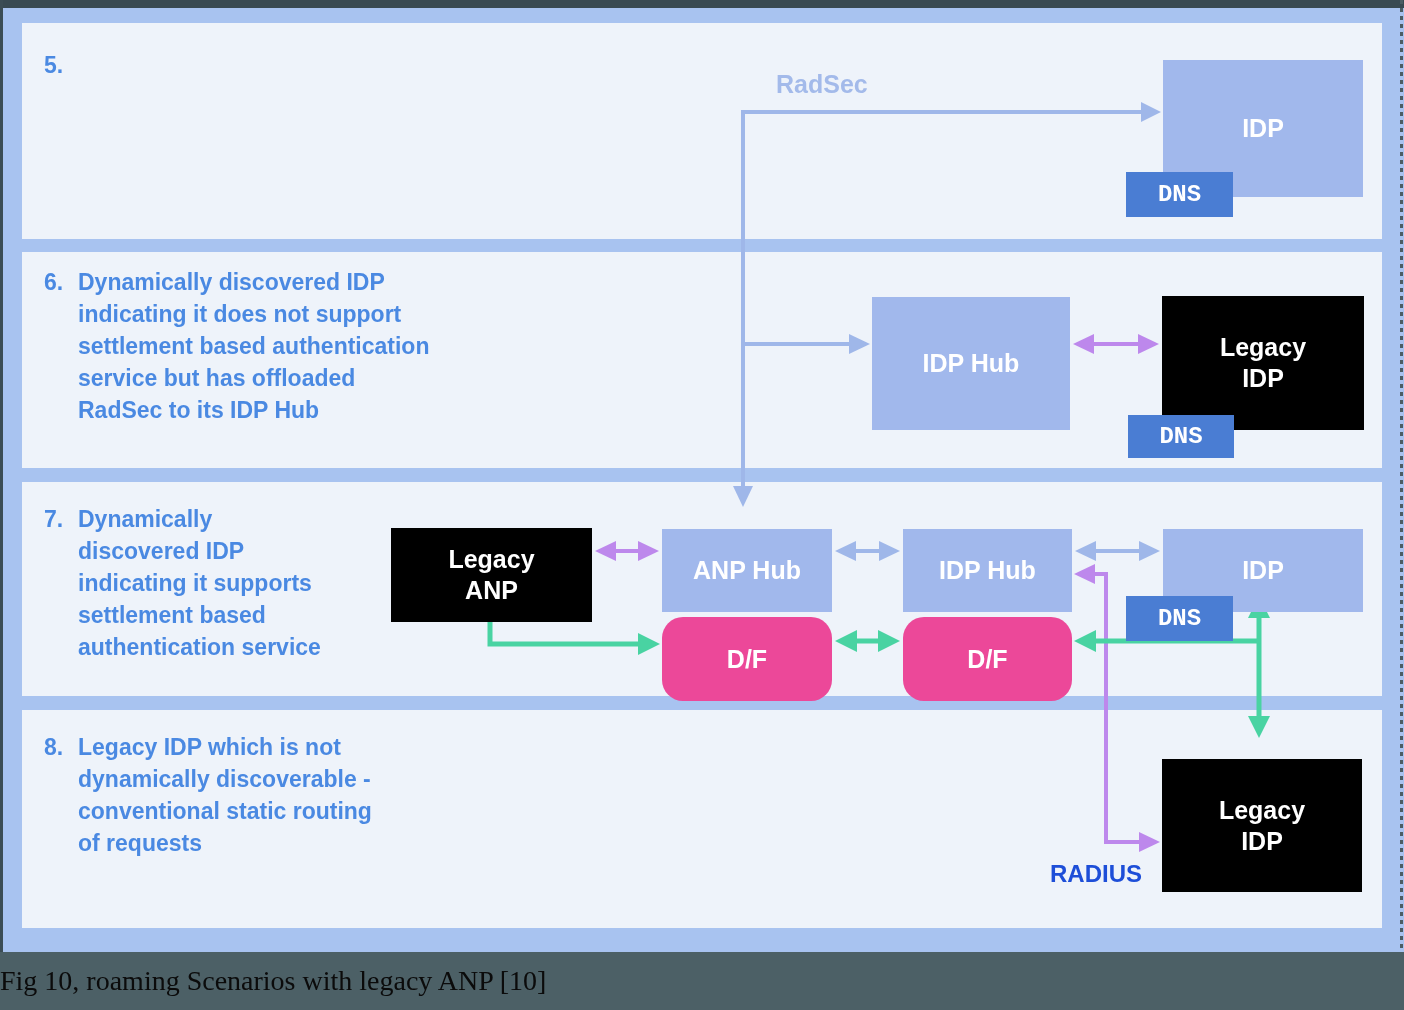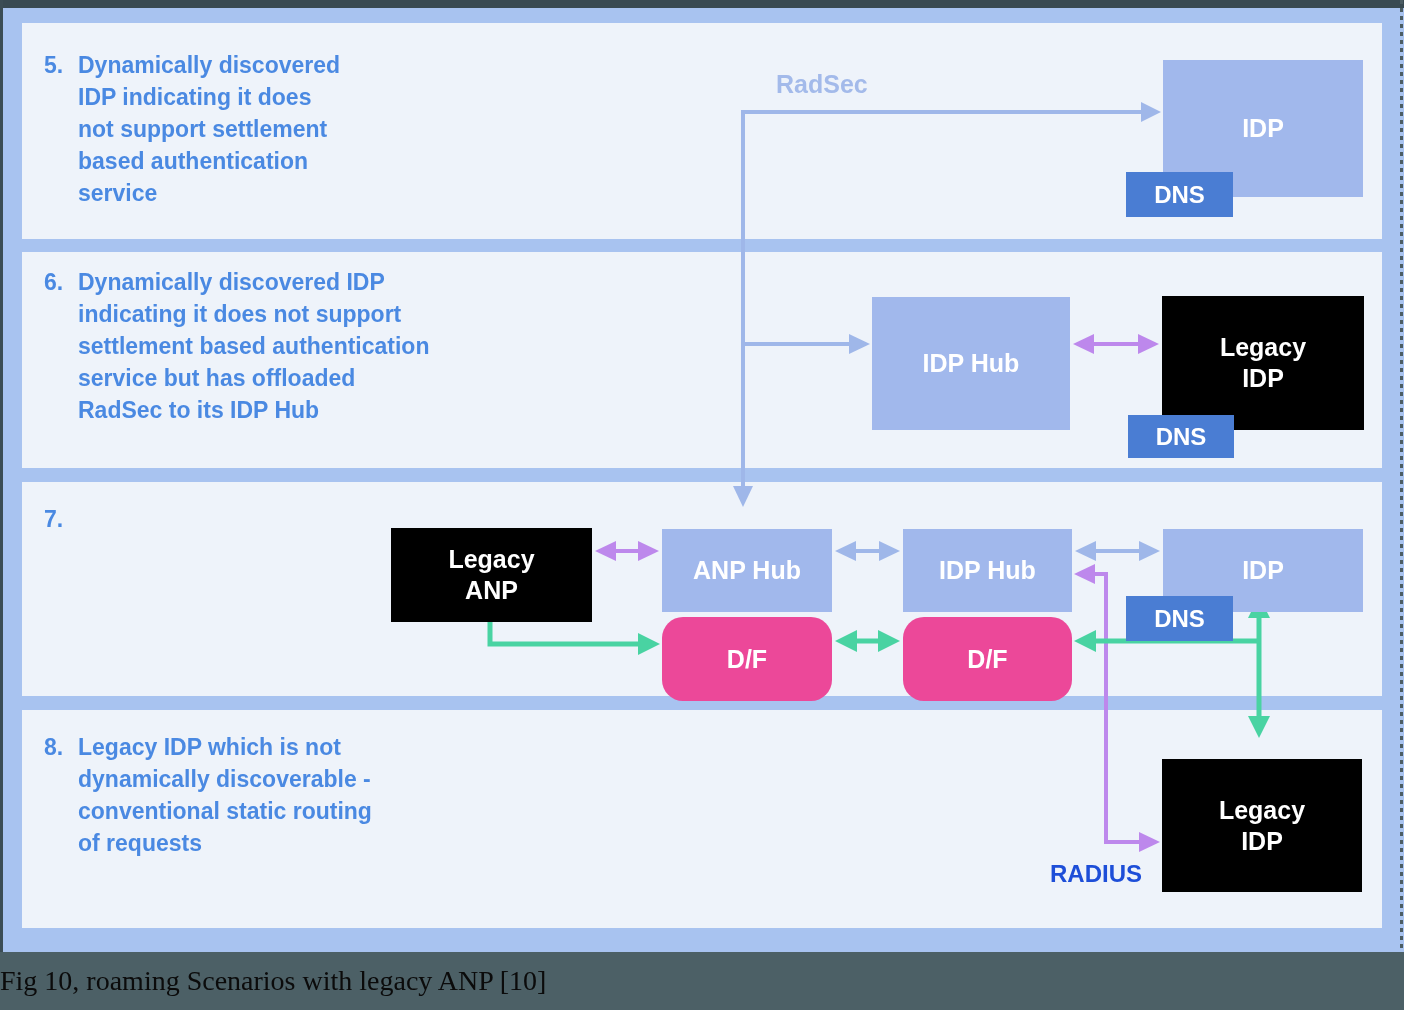--- a/index.html
+++ b/index.html
@@ -25,21 +25,21 @@
   .scenario .num{min-width:24px;}
   .scenario .txt{white-space:pre-line;}
 
   svg.connectors{position:absolute;left:0;top:0;z-index:5;}
 
   .node{position:absolute;z-index:10;display:flex;align-items:center;justify-content:center;
     color:#ffffff;font-weight:bold;text-align:center;white-space:pre-line;margin-top:19px;}
   .periwinkle{background:#a1b8ec;font-size:25px;}
   .purple{background:#000000;font-size:25px;line-height:31px;}
   .green{background:#ec4899;font-size:25px;border-radius:21px;}
-  .dns{background:#4a7dd3;font-size:24px;z-index:12;}
+  .dns{background:#4a7dd3;font-size:24px;z-index:12;font-family:Liberation Mono, monospace;}
 
   .flow-label{position:absolute;z-index:11;font-weight:bold;text-align:center;}
   .radsec{left:776px;top:70px;font-size:25px;color:#a3baea;}
   .radius{left:1040px;top:860px;width:112px;text-align:center;font-size:24px;color:#1d4ed8;}
 
   .caption-band{position:absolute;left:0;top:952px;width:1404px;height:58px;
     background:#4c6066;display:flex;align-items:center;justify-content:flex-start;}
   .caption-text{font-family:"Liberation Serif", serif;font-size:28px;color:#0b0b0b;}
 </style>
 </head>
@@ -47,36 +47,36 @@
 
 <div id="stage">
 
   <div class="panel p1"></div>
   <div class="panel p2"></div>
   <div class="panel p3"></div>
   <div class="panel p4"></div>
 
   <div class="scenario" style="left:44px;top:49px;">
     <span class="num">5.</span>
-    <span class="txt">Dynamically discovered
-IDP indicating it does
-not support settlement
-based authentication
-service</span>
   </div>
   <div class="scenario" style="left:44px;top:266px;">
     <span class="num">6.</span>
     <span class="txt">Dynamically discovered IDP
 indicating it does not support
 settlement based authentication
 service but has offloaded
 RadSec to its IDP Hub</span>
   </div>
   <div class="scenario" style="left:44px;top:503px;">
     <span class="num">7.</span>
+    <span class="txt">Dynamically
+discovered IDP
+indicating it supports
+settlement based
+authentication service</span>
   </div>
   <div class="scenario" style="left:44px;top:731px;">
     <span class="num">8.</span>
     <span class="txt">Legacy IDP which is not
 dynamically discoverable -
 conventional static routing
 of requests</span>
   </div>
 
   <svg class="connectors" width="1404" height="1010" viewBox="0 0 1404 1010">

